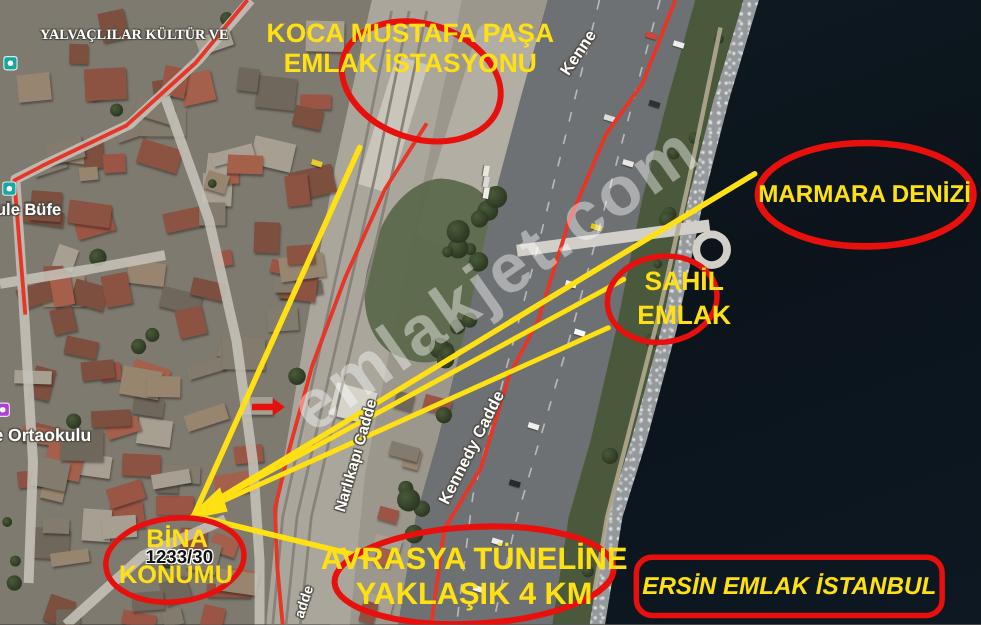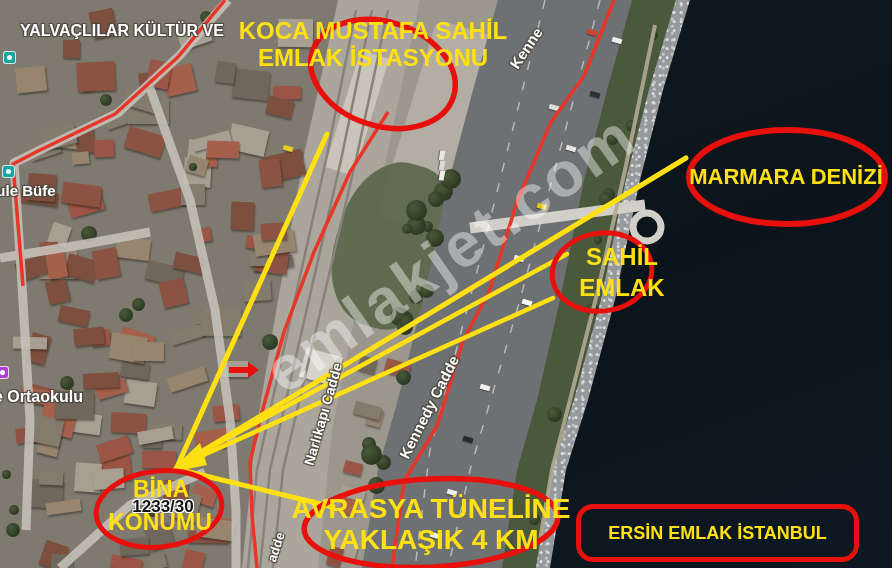--- a/index.html
+++ b/index.html
@@ -280,45 +280,45 @@
       <ellipse cx="383" cy="74" rx="74" ry="52" stroke-width="5.5" transform="rotate(18 383 74)" stroke="#e8100c"></ellipse>
       <ellipse cx="787" cy="177" rx="98" ry="47" stroke-width="6" stroke="#e8100c"></ellipse>
       <ellipse cx="602" cy="272" rx="50" ry="39" stroke-width="5" transform="rotate(-8 602 272)" stroke="#e8100c"></ellipse>
       <ellipse cx="159" cy="509" rx="63" ry="38" stroke-width="5" transform="rotate(-6 159 509)" stroke="#e8100c"></ellipse>
       <ellipse cx="431" cy="523" rx="127" ry="44" stroke-width="5.5" transform="rotate(-3 431 523)" stroke="#e8100c"></ellipse>
     </g>
   </svg>
 
   <div class="watermark">emlakjet.com</div>
 
-  <div class="maplabel" style="left:122px;top:31px;transform:translate(-50%,-50%);font-size:16px;text-align:center;line-height:1.35;">
+  <div class="maplabel" style="left:122px;top:31px;transform:translate(-50%,-50%);font-size:13px;text-align:center;line-height:1.35;font-family:Liberation Serif, serif;">
     <div>YALVAÇLILAR KÜLTÜR VE</div>
   </div>
   <div class="maplabel" style="left:-12px;top:182px;font-size:15px;">kule Büfe</div>
   <div class="maplabel" style="left:-6px;top:388px;font-size:16px;">e Ortaokulu</div>
   <div class="maplabel" style="left:526px;top:48px;transform:translate(-50%,-50%) rotate(-56deg);font-size:15px;">Kenne</div>
   <div class="maplabel" style="left:429px;top:407px;transform:translate(-50%,-50%) rotate(-63deg);font-size:15px;">Kennedy Cadde</div>
   <div class="maplabel" style="left:323px;top:414px;transform:translate(-50%,-50%) rotate(-74deg);font-size:14px;">Narlıkapı Cadde</div>
   <div class="maplabel" style="left:276px;top:547px;transform:translate(-50%,-50%) rotate(-72deg);font-size:13px;">adde</div>
   <div class="poi-icon" style="left:3px;top:51px;background:#16a7a0;"></div>
   <div class="poi-icon" style="left:2px;top:165px;background:#16a7a0;"></div>
   <div class="poi-icon" style="left:-4px;top:366px;background:#b03fd6;"></div>
 
   <div class="anno" style="left:373px;top:45px;font-size:24px;">
-    <div>KOCA MUSTAFA SAHİL</div>
+    <div>KOCA MUSTAFA PAŞA</div>
     <div>EMLAK İSTASYONU</div>
   </div>
   <div class="anno" style="left:786px;top:177px;font-size:22px;">MARMARA DENİZİ</div>
   <div class="anno" style="left:622px;top:272px;font-size:24px;line-height:1.3;">
     <div>SAHİL</div>
     <div>EMLAK</div>
   </div>
   <div class="anno" style="left:161px;top:490px;font-size:23px;">BİNA</div>
   <div class="anno" style="left:160px;top:523px;font-size:23px;">KONUMU</div>
   <div class="parcel" style="left:163px;top:507px;font-size:17px;">1233/30</div>
   <div class="anno" style="left:431px;top:524px;font-size:28px;">
     <div>AVRASYA TÜNELİNE</div>
     <div>YAKLAŞIK 4 KM</div>
   </div>
   <div class="agency-box">
-    <span class="anno" style="position:static;transform:none;font-size:18px;">ERSİN EMLAK İSTANBUL</span>
+    <span class="anno" style="position:static;transform:none;font-size:22px;font-style:italic;">ERSİN EMLAK İSTANBUL</span>
   </div>
 </div>
 
 </body></html>

